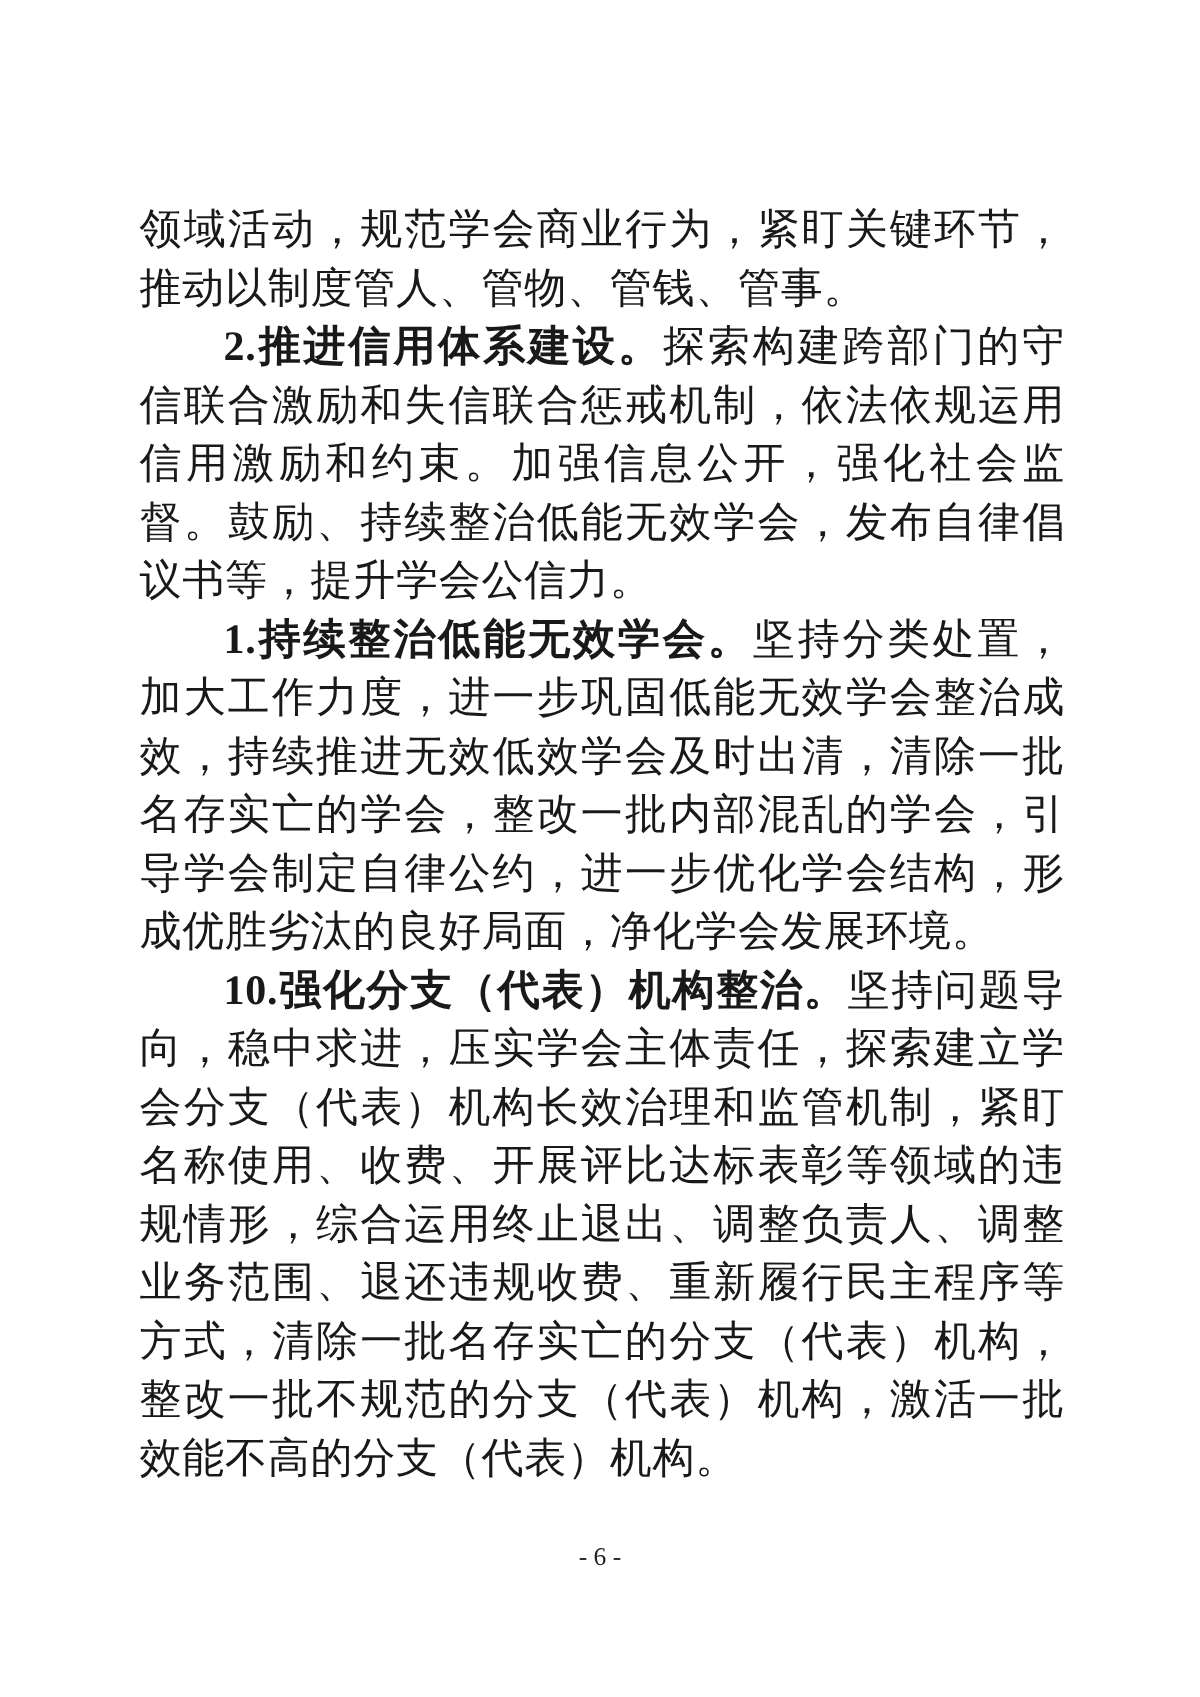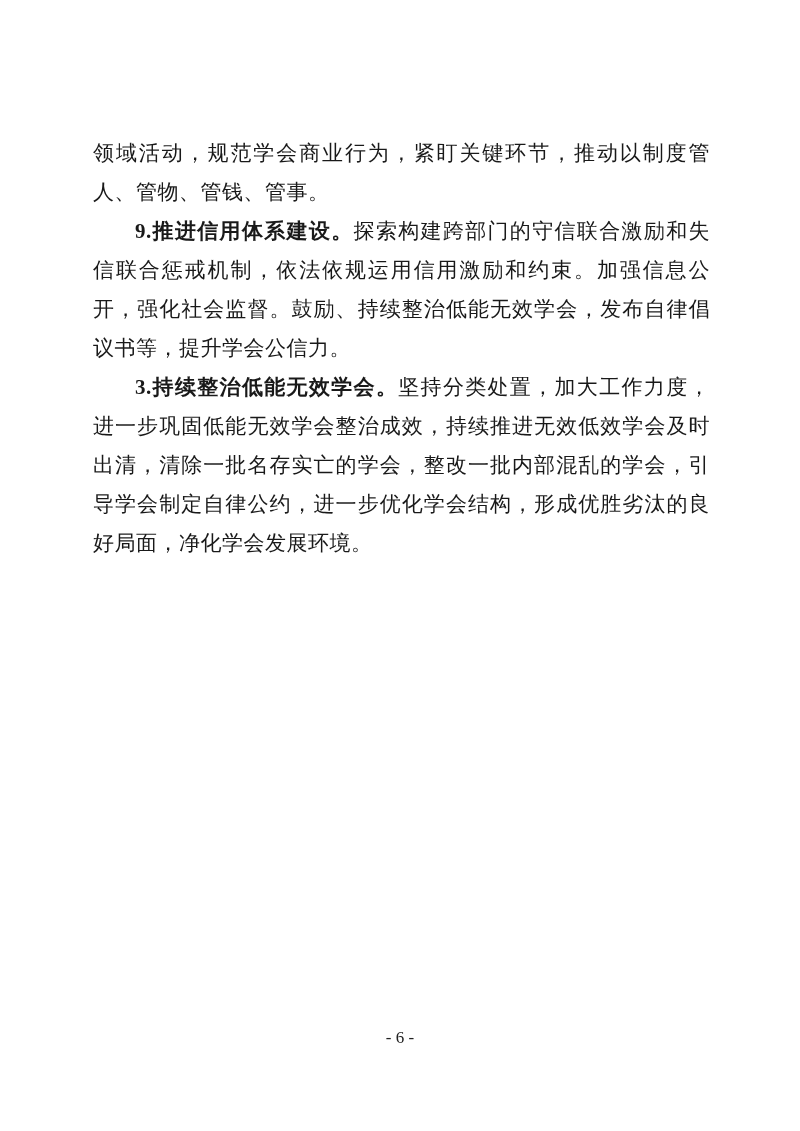--- a/index.html
+++ b/index.html
@@ -14,21 +14,21 @@
     background: #ffffff;
     overflow: hidden;
     font-family: "Liberation Serif", "DejaVu Serif", serif;
     color: #191919;
   }
   .page-body {
     position: absolute;
     top: 134px;
     left: 93px;
     width: 617px;
-    font-size: 21px;
+    font-size: 28px;
     line-height: 39px;
     text-align: justify;
     text-justify: inter-character;
     letter-spacing: 0.5px;
   }
   .para {
     margin: 0;
     text-indent: 2em;
   }
   .para.continuation {
@@ -55,25 +55,26 @@
 </style>
 </head>
 <body>
 
 <div class="page">
 
   <div class="page-body">
 
     <p class="para continuation">领域活动，规范学会商业行为，紧盯关键环节，推动以制度管人、管物、管钱、管事。</p>
 
-    <p class="para"><span class="lead">9.推进信用体系建设。</span><span>探索构建跨部门的守信联合激励和失信联合惩戒机制，依法依规运用信用激励和约束。加强信息公开，强化社会监督。鼓励、持续整治低能无效学会，发布自律倡议书等，提升学会公信力。</span></p>
+    <p class="para"><span class="lead">2.推进信用体系建设。</span><span>探索构建跨部门的守信联合激励和失信联合惩戒机制，依法依规运用信用激励和约束。加强信息公开，强化社会监督。鼓励、持续整治低能无效学会，发布自律倡议书等，提升学会公信力。</span></p>
 
 
-    <p class="para"><span class="lead">3.持续整治低能无效学会。</span><span>坚持分类处置，加大工作力度，进一步巩固低能无效学会整治成效，持续推进无效低效学会及时出清，清除一批名存实亡的学会，整改一批内部混乱的学会，引导学会制定自律公约，进一步优化学会结构，形成优胜劣汰的良好局面，净化学会发展环境。</span></p>
+    <p class="para"><span class="lead">1.持续整治低能无效学会。</span><span>坚持分类处置，加大工作力度，进一步巩固低能无效学会整治成效，持续推进无效低效学会及时出清，清除一批名存实亡的学会，整改一批内部混乱的学会，引导学会制定自律公约，进一步优化学会结构，形成优胜劣汰的良好局面，净化学会发展环境。</span></p>
 
+    <p class="para"><span class="lead">10.强化分支（代表）机构整治。</span><span>坚持问题导向，稳中求进，压实学会主体责任，探索建立学会分支（代表）机构长效治理和监管机制，紧盯名称使用、收费、开展评比达标表彰等领域的违规情形，综合运用终止退出、调整负责人、调整业务范围、退还违规收费、重新履行民主程序等方式，清除一批名存实亡的分支（代表）机构，整改一批不规范的分支（代表）机构，激活一批效能不高的分支（代表）机构。</span></p>
 
 
   </div>
 
   <div class="page-footer">
     <span>- 6 -</span>
   </div>
 
 </div>
 

